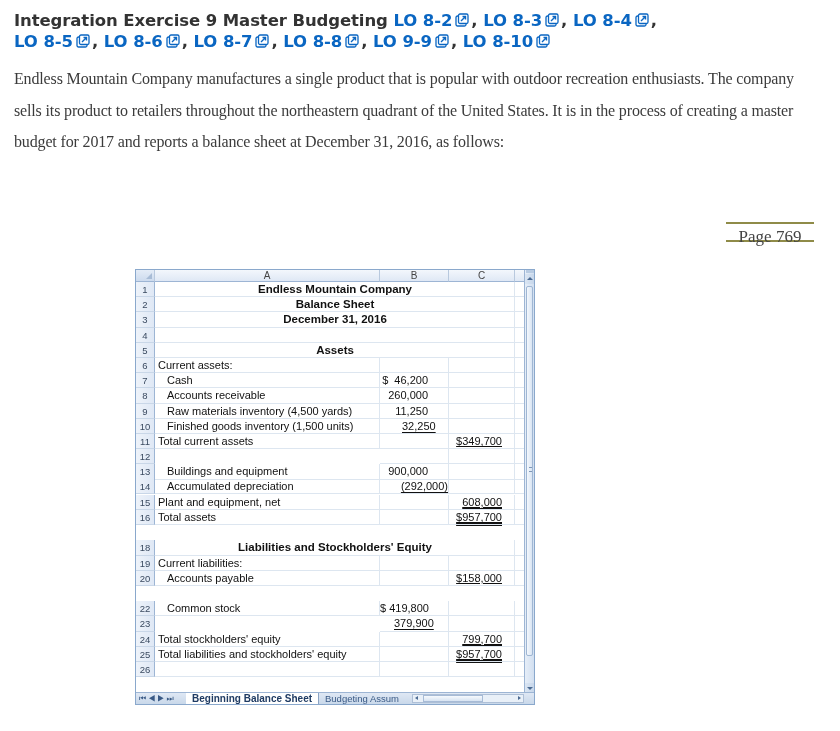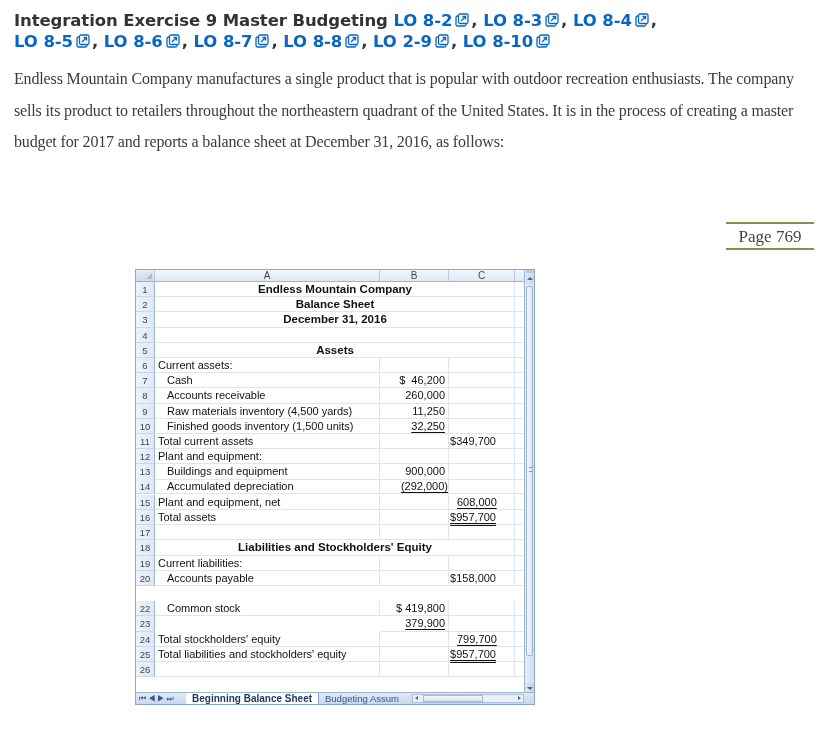--- a/index.html
+++ b/index.html
@@ -19,21 +19,21 @@
   .heading .ext svg { width: 14px; height: 14px; display: block; }
   .heading .sep { color: #333333; }
 
   .intro {
     position: absolute; left: 14px; top: 63px; width: 800px;
     font-family: "Liberation Serif", serif; font-size: 16px; line-height: 31.5px;
     color: #3b3b3b; letter-spacing: -0.15px;
   }
 
   .page-marker {
-    position: absolute; left: 726px; top: 222px; width: 88px; height: 28px;
+    position: absolute; left: 726px; top: 222px; width: 88px; height: 20px;
     border-top: 2px solid #8f8b48; border-bottom: 2px solid #8f8b48;
     font-family: "Liberation Serif", serif; font-size: 17px; color: #444;
     text-align: center; line-height: 25px;
   }
 
   
   .sheet {
     position: absolute; left: 135px; top: 269px; width: 400px; height: 436px;
     border: 1px solid #8aa8cc; background: #fff;
     font-family: "Liberation Sans", sans-serif; font-size: 11px; color: #111;
@@ -47,22 +47,22 @@
     border-left: 6px solid transparent; border-bottom: 6px solid #a8bcd6; }
 
   .row { position: absolute; left: 0; width: 389px; height: 15.2px; }
   .rownum { position: absolute; left: 0; top: 0; width: 19px; height: 100%;
     background: linear-gradient(90deg, #eef3fa, #dfe8f5); border-right: 1px solid #9db5d4;
     border-bottom: 1px solid #c9d7e8; color: #3a4a60; font-size: 9.5px; text-align: center;
     line-height: 15px; }
   .cell { position: absolute; top: 0; height: 100%; border-right: 1px solid #dde6f0;
     border-bottom: 1px solid #dde6f0; white-space: nowrap; line-height: 15px; overflow: visible; }
   .cA { left: 19px; width: 225px; padding-left: 3px; }
-  .cB { left: 244px; width: 69px; text-align: right; padding-right: 3px; }
-  .cC { left: 313px; width: 66px; text-align: right; padding-right: 18px; }
+  .cB { left: 244px; width: 69px; text-align: right; padding-right: 20px; }
+  .cC { left: 313px; width: 66px; text-align: right; padding-right: 12px; text-decoration: underline; }
   .cD { left: 379px; width: 10px; }
   .indent { padding-left: 12px; }
   .center-span { position: absolute; left: 19px; width: 360px; text-align: center; font-weight: bold; font-size: 11.5px; line-height: 15px; top: 0; }
   .ul { text-decoration: underline; text-underline-offset: 2px; text-align: right; }
   .dul { text-decoration: underline double; text-underline-offset: 2px; }
 
   .vscroll { position: absolute; right: 0; top: 0; width: 10px; height: 423px;
     background: linear-gradient(90deg, #e6eef8, #d2dff0); border-left: 1px solid #9db5d4; }
   .vscroll .arrow-up, .vscroll .arrow-down { position: absolute; left: 0; width: 9px; height: 10px;
     background: linear-gradient(90deg,#dbe6f3,#c6d6ea); }
@@ -120,21 +120,21 @@
   <a class="lo"><span>LO 8-7</span><span class="ext"><svg viewBox="0 0 14 14">
           <rect x="1" y="3" width="10" height="10" rx="1.5" fill="none" stroke="#0a66c2" stroke-width="1.3"></rect>
           <rect x="3.5" y="1" width="9.5" height="9.5" rx="1.5" fill="#fff" stroke="#0a66c2" stroke-width="1.3"></rect>
           <path d="M6 8 L10.5 3.5 M7.5 3.5 H10.5 V6.5" fill="none" stroke="#0a66c2" stroke-width="1.4"></path>
         </svg></span></a><span class="sep">,</span>
   <a class="lo"><span>LO 8-8</span><span class="ext"><svg viewBox="0 0 14 14">
           <rect x="1" y="3" width="10" height="10" rx="1.5" fill="none" stroke="#0a66c2" stroke-width="1.3"></rect>
           <rect x="3.5" y="1" width="9.5" height="9.5" rx="1.5" fill="#fff" stroke="#0a66c2" stroke-width="1.3"></rect>
           <path d="M6 8 L10.5 3.5 M7.5 3.5 H10.5 V6.5" fill="none" stroke="#0a66c2" stroke-width="1.4"></path>
         </svg></span></a><span class="sep">,</span>
-  <a class="lo"><span>LO 2-9</span><span class="ext"><svg viewBox="0 0 14 14">
+  <a class="lo"><span>LO 9-9</span><span class="ext"><svg viewBox="0 0 14 14">
           <rect x="1" y="3" width="10" height="10" rx="1.5" fill="none" stroke="#0a66c2" stroke-width="1.3"></rect>
           <rect x="3.5" y="1" width="9.5" height="9.5" rx="1.5" fill="#fff" stroke="#0a66c2" stroke-width="1.3"></rect>
           <path d="M6 8 L10.5 3.5 M7.5 3.5 H10.5 V6.5" fill="none" stroke="#0a66c2" stroke-width="1.4"></path>
         </svg></span></a><span class="sep">,</span>
   <a class="lo"><span>LO 8-10</span><span class="ext"><svg viewBox="0 0 14 14">
           <rect x="1" y="3" width="10" height="10" rx="1.5" fill="none" stroke="#0a66c2" stroke-width="1.3"></rect>
           <rect x="3.5" y="1" width="9.5" height="9.5" rx="1.5" fill="#fff" stroke="#0a66c2" stroke-width="1.3"></rect>
           <path d="M6 8 L10.5 3.5 M7.5 3.5 H10.5 V6.5" fill="none" stroke="#0a66c2" stroke-width="1.4"></path>
         </svg></span></a>
 </div>
@@ -238,21 +238,20 @@
     <div class="row" style="top:164px">
       <div class="rownum">11</div>
       <div class="cell cA">Total current assets</div>
       <div class="cell cB"></div>
       <div class="cell cC">$349,700</div>
       <div class="cell cD"></div>
     </div>
 
     <div class="row" style="top:179.2px">
       <div class="rownum">12</div>
-      <div class="cell cA">Plant and equipment:</div>
       <div class="cell cB"></div>
         <div class="cell cC"></div>
         <div class="cell cD"></div>
     </div>
 
     <div class="row" style="top:194.4px">
       <div class="rownum">13</div>
       <div class="cell cA indent">Buildings and equipment</div>
       <div class="cell cB">900,000</div>
       <div class="cell cC"></div>
@@ -276,27 +275,20 @@
     </div>
 
     <div class="row" style="top:240px">
       <div class="rownum">16</div>
       <div class="cell cA">Total assets</div>
       <div class="cell cB"></div>
       <div class="cell cC"><span class="dul">$957,700</span></div>
       <div class="cell cD"></div>
     </div>
 
-    <div class="row" style="top:255.2px">
-      <div class="rownum">17</div>
-      <div class="cell cA"></div>
-        <div class="cell cB"></div>
-        <div class="cell cC"></div>
-        <div class="cell cD"></div>
-    </div>
 
     <div class="row" style="top:270.4px">
       <div class="rownum">18</div>
       <div class="cell cA" style="border-right:none"></div>
         <div class="cell cB" style="border-right:none"></div>
         <div class="cell cC"></div>
         <div class="cell cD"></div>
       <div class="center-span">Liabilities and Stockholders' Equity</div>
     </div>
 

